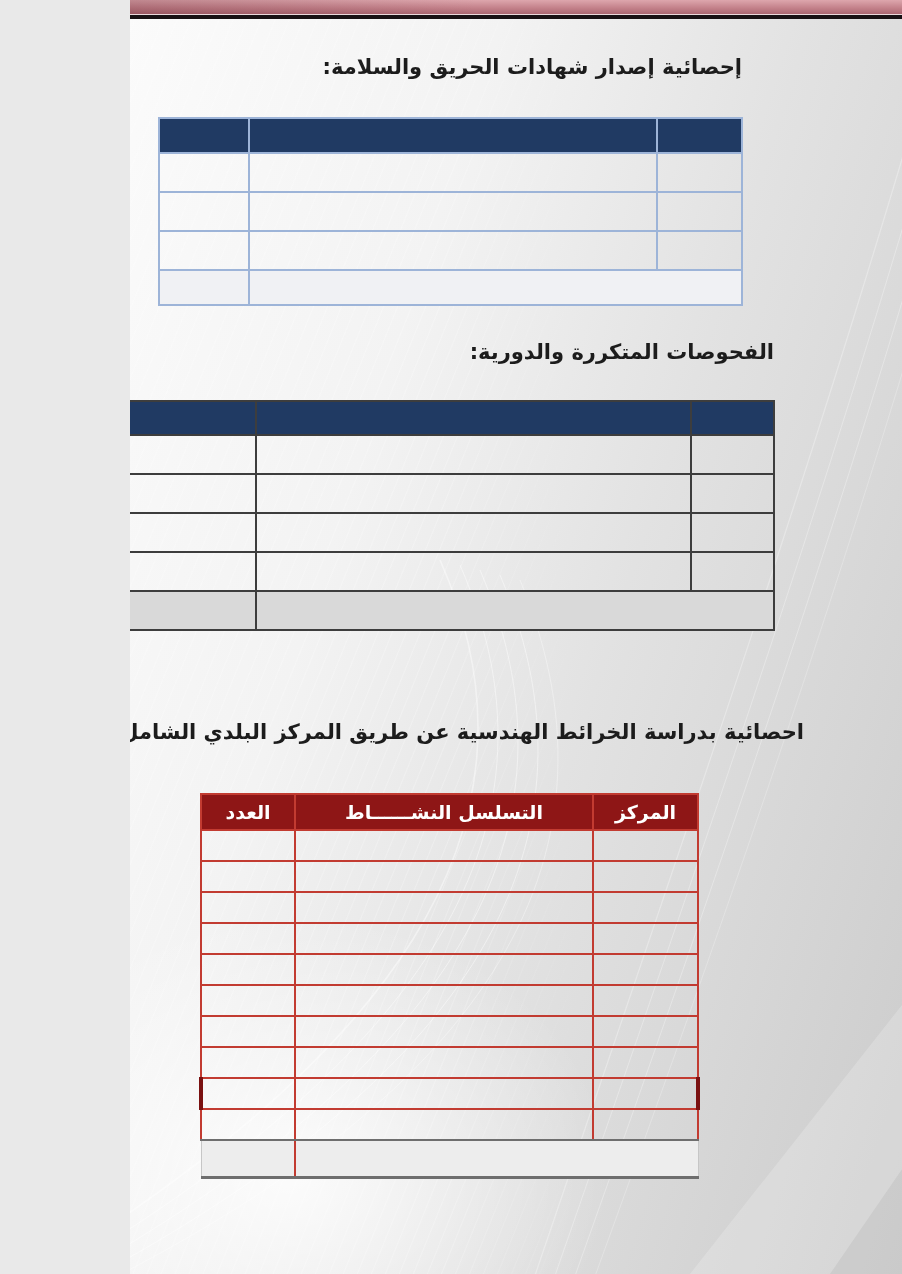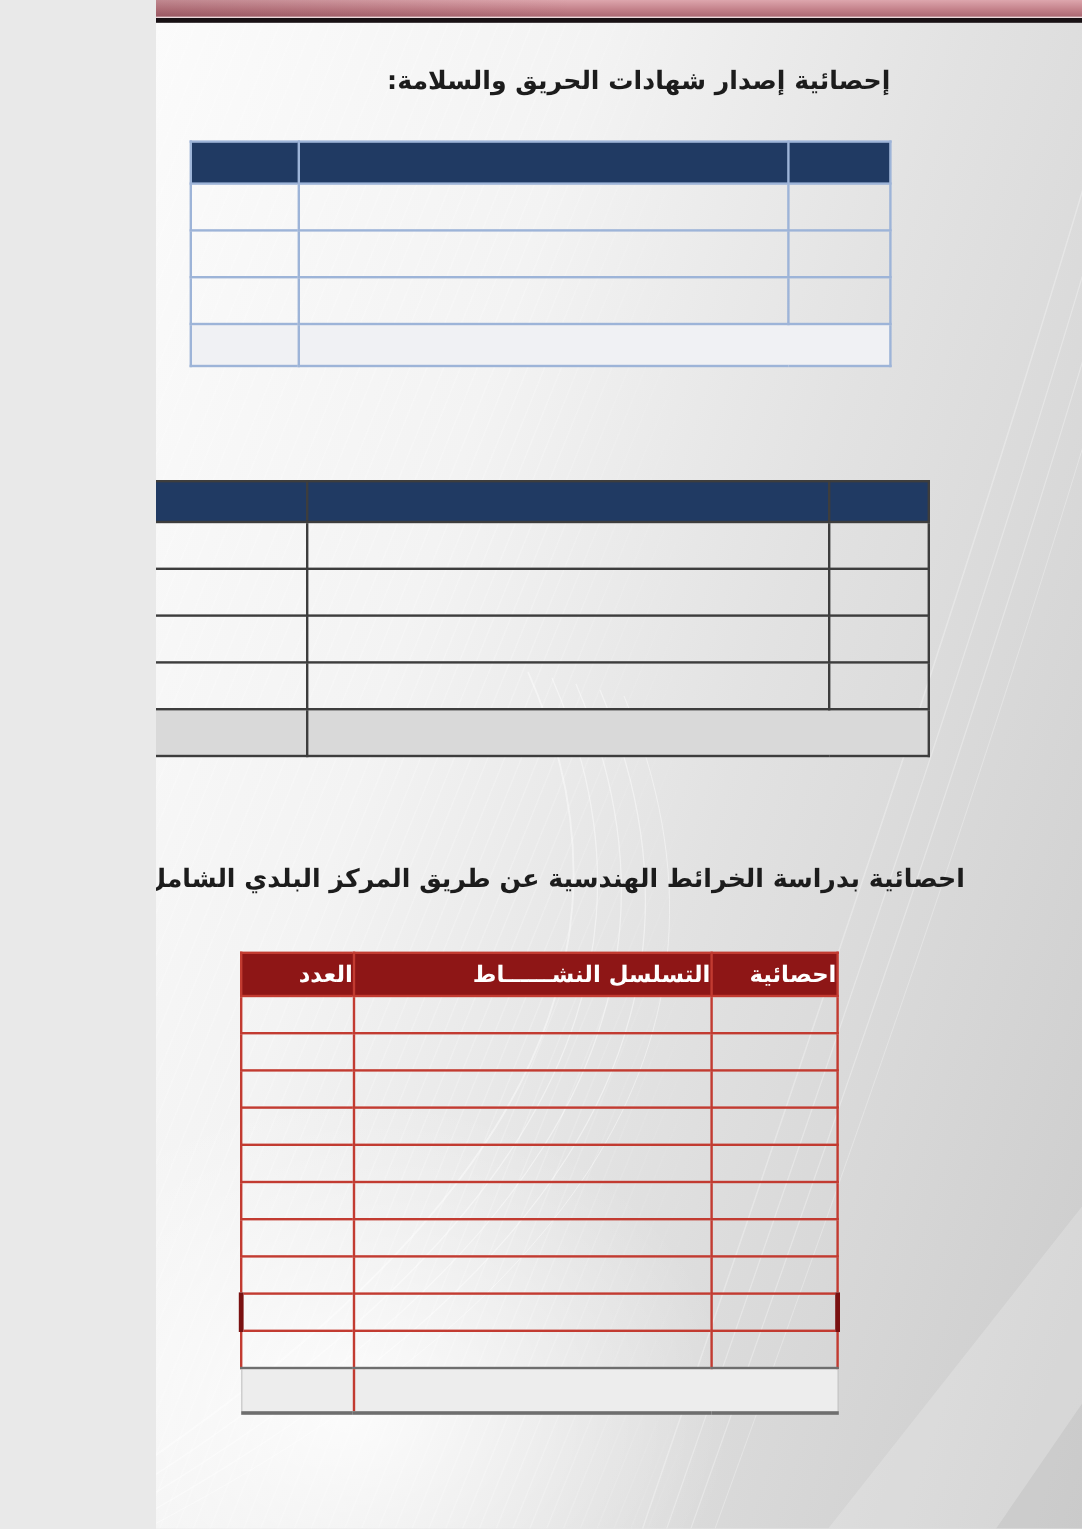--- a/index.html
+++ b/index.html
@@ -78,21 +78,21 @@
   #t2 tbody tr { height:39px; }
   #t2 tfoot tr { height:39px; }
   #t2 tfoot td { background:#D9D9D9; }
 
   
   #t3 { top:793px; right:202px; width:497px; }
   #t3 th, #t3 td { border:2px solid #C23B31; }
   #t3 thead tr { height:36px; }
   #t3 thead th {
     background:#8E1616; color:#ffffff;
-    font-weight:bold; font-size:19px; text-align:right;
+    font-weight:bold; font-size:19px; text-align:center;
   }
   #t3 tbody tr { height:31px; }
   #t3 tr.hl td:first-child { border-right:4px solid #7A1111; }
   #t3 tr.hl td:last-child  { border-left:4px solid #7A1111; }
   #t3 tbody tr.lastrow td  { border-bottom:2px solid #6E6E6E; }
   #t3 tfoot tr { height:37px; }
   #t3 tfoot td {
     background:#EDEDED;
     border-top:2px solid #6E6E6E; border-bottom:3px solid #6E6E6E;
     border-left:1px solid #C6C6C6; border-right:1px solid #C6C6C6;
@@ -164,20 +164,21 @@
         </tr>
     </tbody>
     <tfoot>
       <tr>
         <td colspan="2"></td>
         <td></td>
       </tr>
     </tfoot>
   </table>
 
+  <div class="hd" id="hd2">الفحوصات المتكررة والدورية:</div>
 
   <table class="tbl" id="t2">
     <colgroup>
         <col style="width:83px">
         <col style="width:435px">
         <col style="width:127px">
       </colgroup>
     <thead>
       <tr>
         <th></th>
@@ -218,21 +219,21 @@
   <div class="hd" id="hd3">احصائية بدراسة الخرائط الهندسية عن طريق المركز البلدي الشامل والإدارة</div>
 
   <table class="tbl" id="t3">
     <colgroup>
         <col style="width:105px">
         <col style="width:298px">
         <col style="width:94px">
       </colgroup>
     <thead>
       <tr>
-        <th>احصائية</th>
+        <th>المركز</th>
         <th>التسلسل النشــــــاط</th>
         <th>العدد</th>
       </tr>
     </thead>
     <tbody>
       <tr>
           <td></td>
           <td></td>
           <td></td>
         </tr>

